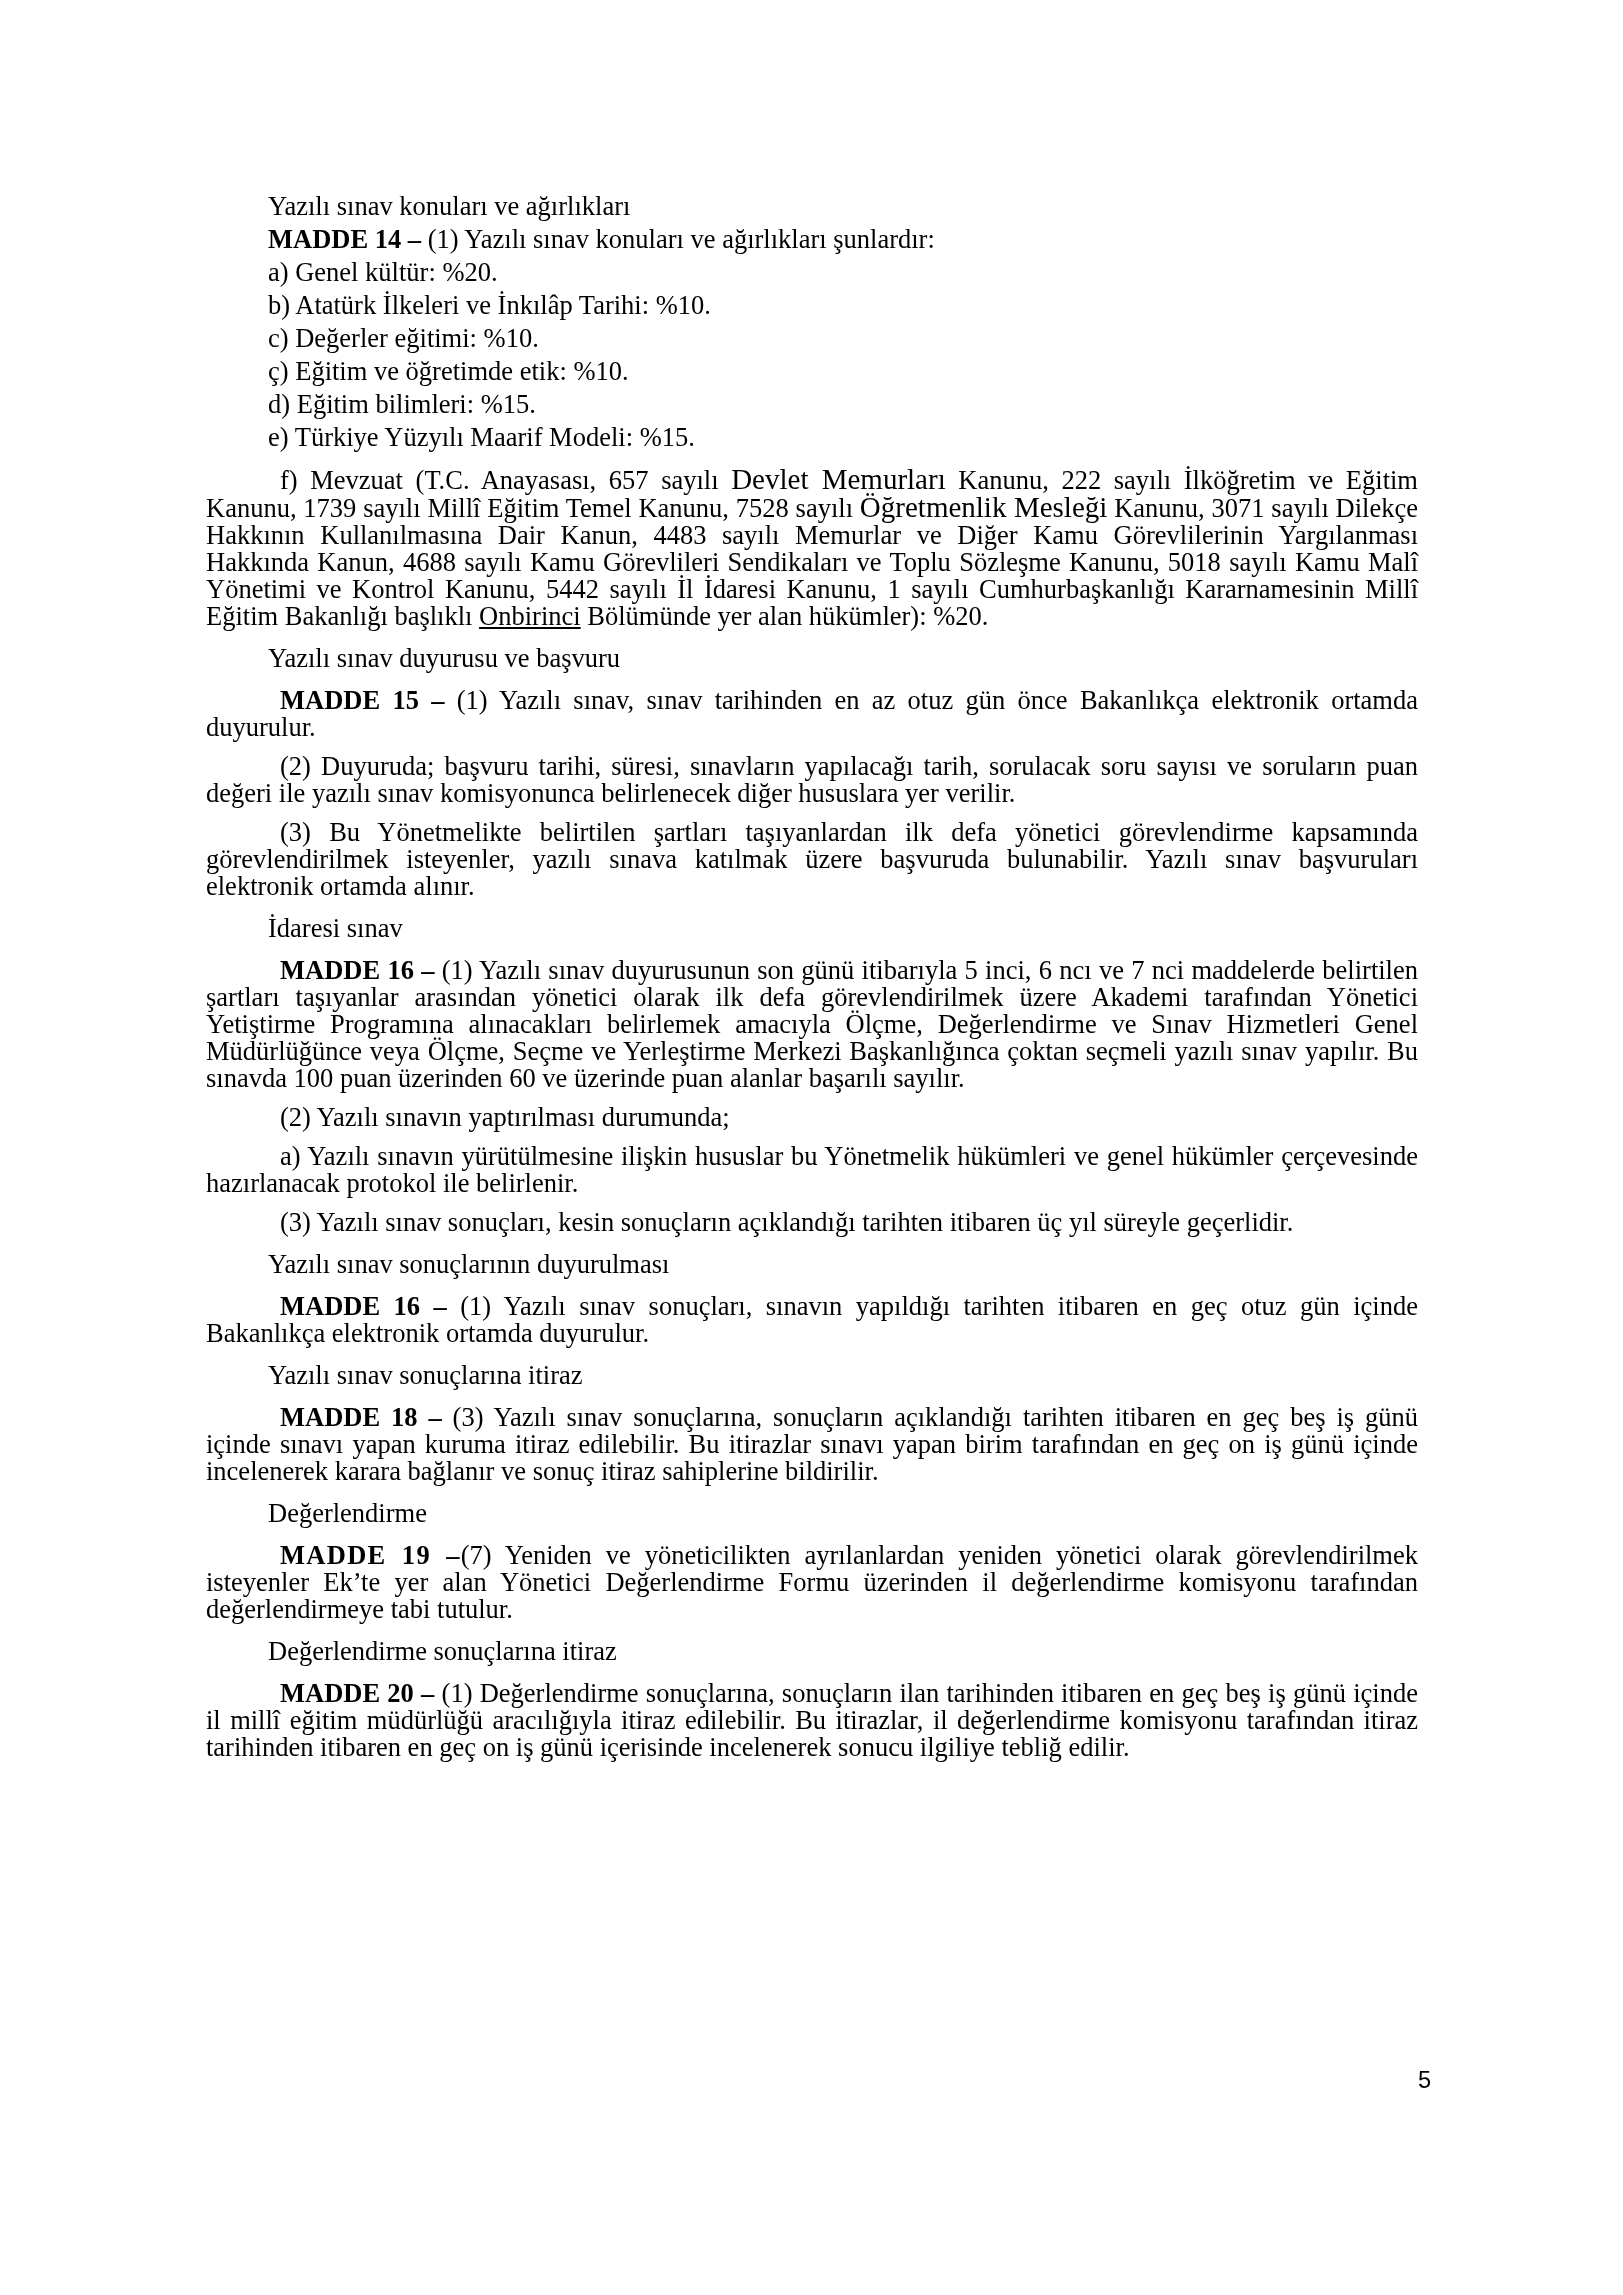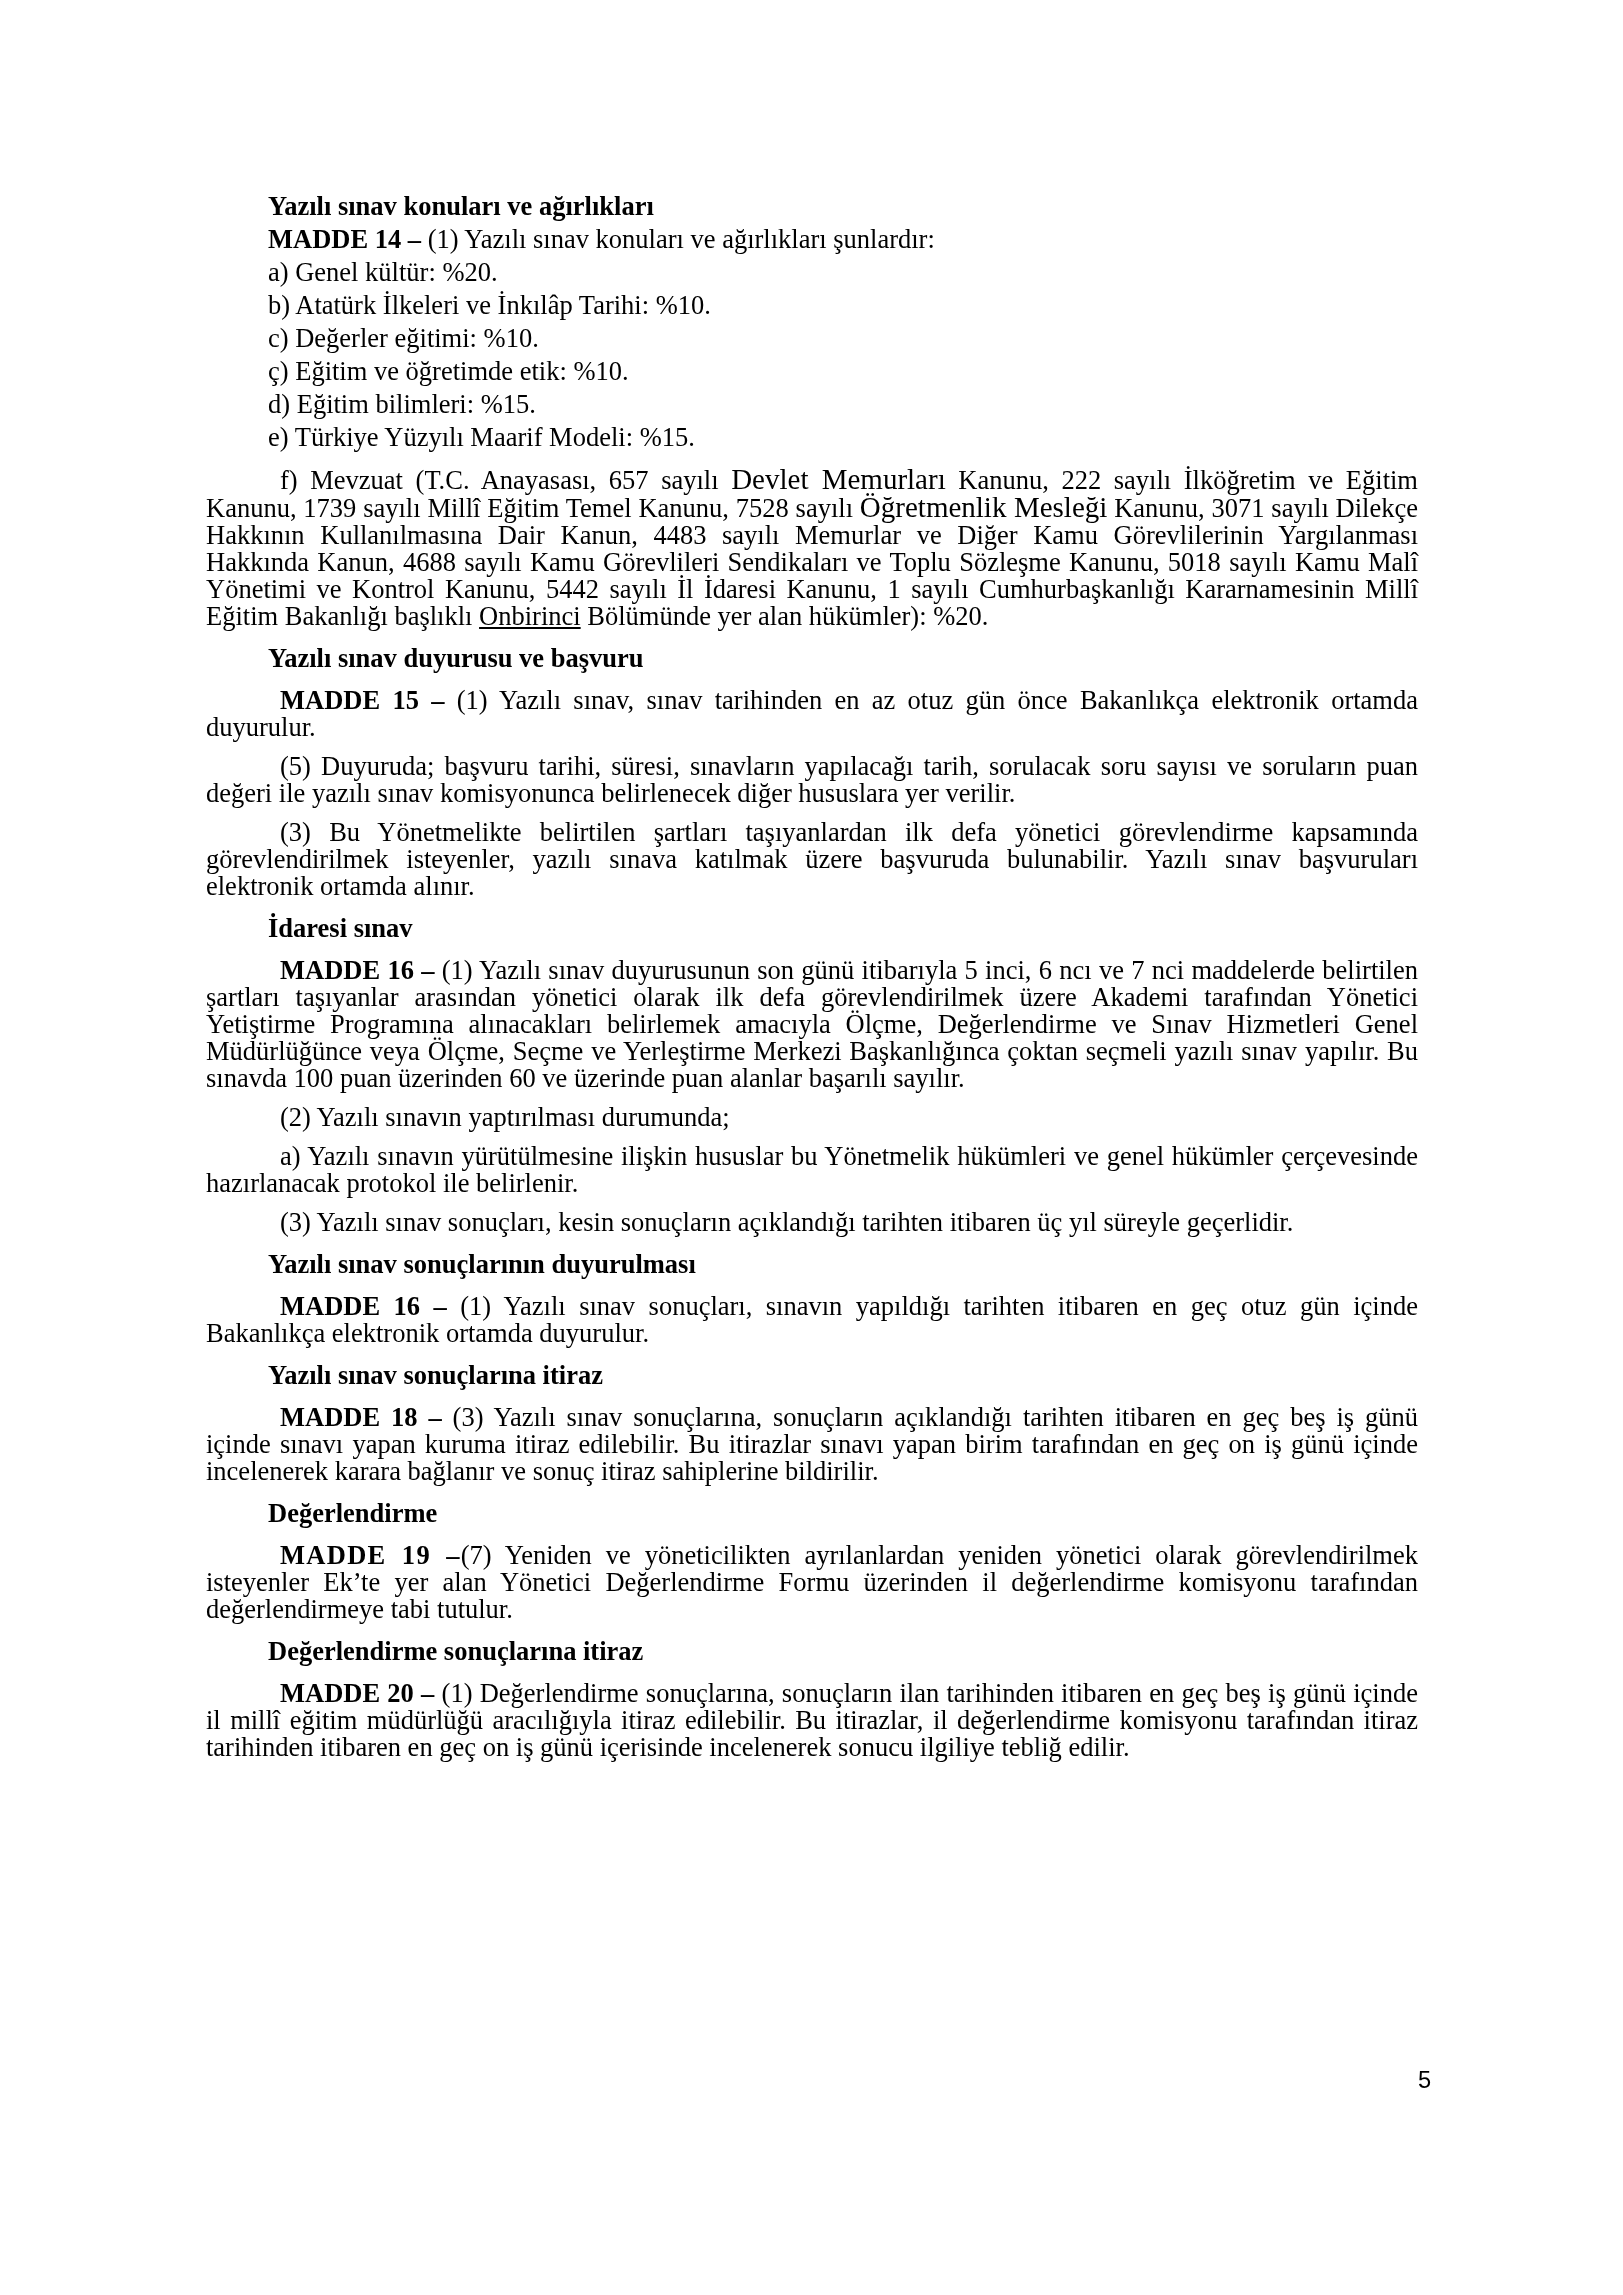--- a/index.html
+++ b/index.html
@@ -36,21 +36,21 @@
     hyphens: none;
   }
   p.indent {
     text-indent: 74px;
   }
   
   p.heading {
     margin: 0;
     font-size: 26.5px;
     line-height: 33px;
-    font-weight: bold;
+    font-weight: normal;
     text-align: left;
     text-indent: 74px;
   }
   
   p.listline {
     margin: 0;
     font-size: 26.5px;
     line-height: 33px;
     text-align: left;
     text-indent: 74px;
@@ -96,21 +96,21 @@
     <p class="listline">ç) Eğitim ve öğretimde etik: %10.</p>
     <p class="listline">d) Eğitim bilimleri: %15.</p>
     <p class="listline">e) Türkiye Yüzyılı Maarif Modeli: %15.</p>
 
     <p class="para indent"><span>f) Mevzuat (T.C. Anayasası, 657 sayılı </span><span class="big">Devlet Memurları</span><span> Kanunu, 222 sayılı İlköğretim ve Eğitim Kanunu, 1739 sayılı Millî Eğitim Temel Kanunu, 7528 sayılı </span><span class="big">Öğretmenlik Mesleği</span><span> Kanunu, 3071 sayılı Dilekçe Hakkının Kullanılmasına Dair Kanun, 4483 sayılı Memurlar ve Diğer Kamu Görevlilerinin Yargılanması Hakkında Kanun, 4688 sayılı Kamu Görevlileri Sendikaları ve Toplu Sözleşme Kanunu, 5018 sayılı Kamu Malî Yönetimi ve Kontrol Kanunu, 5442 sayılı İl İdaresi Kanunu, 1 sayılı Cumhurbaşkanlığı Kararnamesinin Millî Eğitim Bakanlığı başlıklı </span><span class="uline">Onbirinci</span><span> Bölümünde yer alan hükümler): %20.</span></p>
 
     <p class="heading">Yazılı sınav duyurusu ve başvuru</p>
 
     <p class="para indent"><span class="madde">MADDE 15 –</span><span> (1) Yazılı sınav, sınav tarihinden en az otuz gün önce Bakanlıkça elektronik ortamda duyurulur.</span></p>
 
-    <p class="para indent">(5) Duyuruda; başvuru tarihi, süresi, sınavların yapılacağı tarih, sorulacak soru sayısı ve soruların puan değeri ile yazılı sınav komisyonunca belirlenecek diğer hususlara yer verilir.</p>
+    <p class="para indent">(2) Duyuruda; başvuru tarihi, süresi, sınavların yapılacağı tarih, sorulacak soru sayısı ve soruların puan değeri ile yazılı sınav komisyonunca belirlenecek diğer hususlara yer verilir.</p>
     <p class="para indent">(3) Bu Yönetmelikte belirtilen şartları taşıyanlardan ilk defa yönetici görevlendirme kapsamında görevlendirilmek isteyenler, yazılı sınava katılmak üzere başvuruda bulunabilir. Yazılı sınav başvuruları elektronik ortamda alınır.</p>
 
     <p class="heading">İdaresi sınav</p>
 
     <p class="para indent"><span class="madde">MADDE 16 –</span><span> (1) Yazılı sınav duyurusunun son günü itibarıyla 5 inci, 6 ncı ve 7 nci maddelerde belirtilen şartları taşıyanlar arasından yönetici olarak ilk defa görevlendirilmek üzere Akademi tarafından Yönetici Yetiştirme Programına alınacakları belirlemek amacıyla Ölçme, Değerlendirme ve Sınav Hizmetleri Genel Müdürlüğünce veya Ölçme, Seçme ve Yerleştirme Merkezi Başkanlığınca çoktan seçmeli yazılı sınav yapılır. Bu sınavda 100 puan üzerinden 60 ve üzerinde puan alanlar başarılı sayılır.</span></p>
 
     <p class="para indent">(2) Yazılı sınavın yaptırılması durumunda;</p>
     <p class="para indent">a) Yazılı sınavın yürütülmesine ilişkin hususlar bu Yönetmelik hükümleri ve genel hükümler çerçevesinde hazırlanacak protokol ile belirlenir.</p>
     <p class="para indent">(3) Yazılı sınav sonuçları, kesin sonuçların açıklandığı tarihten itibaren üç yıl süreyle geçerlidir.</p>
 

